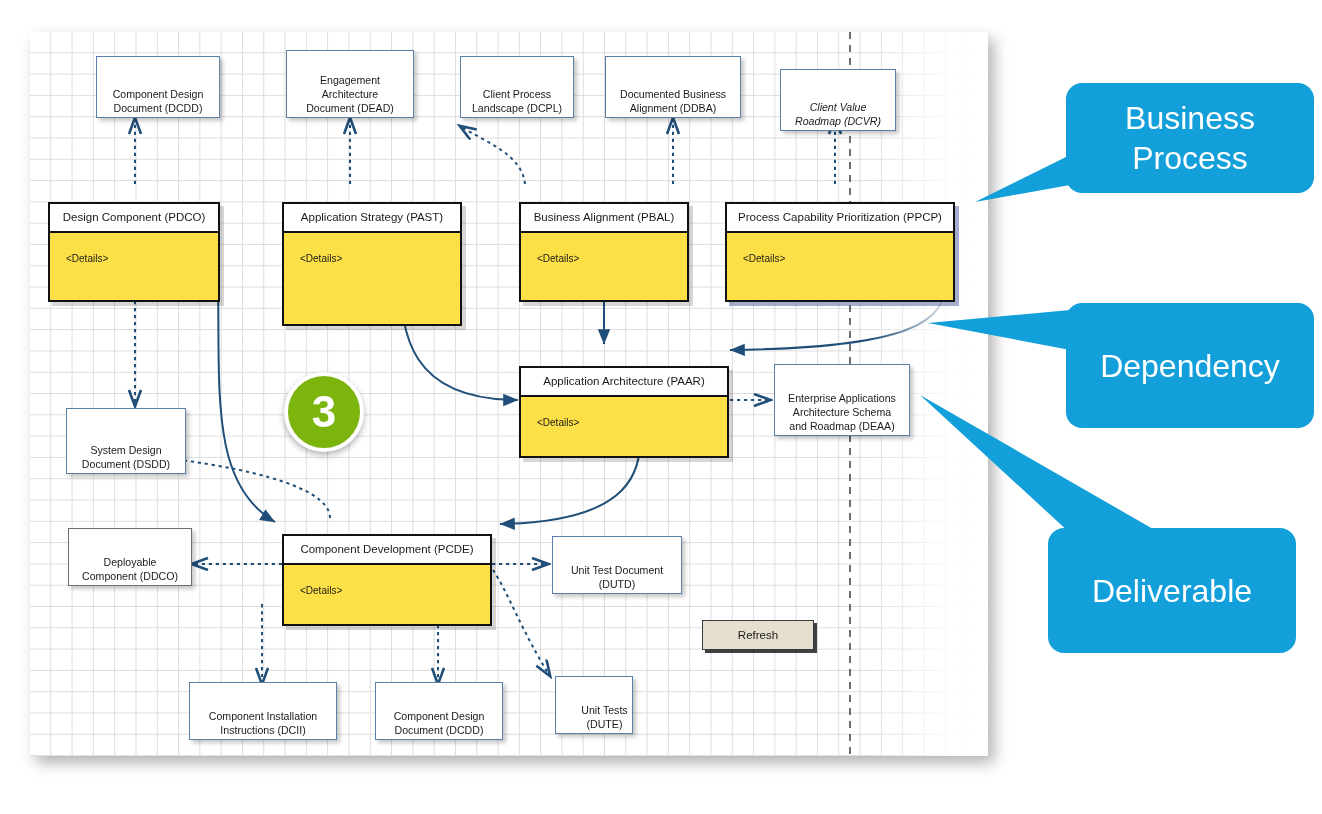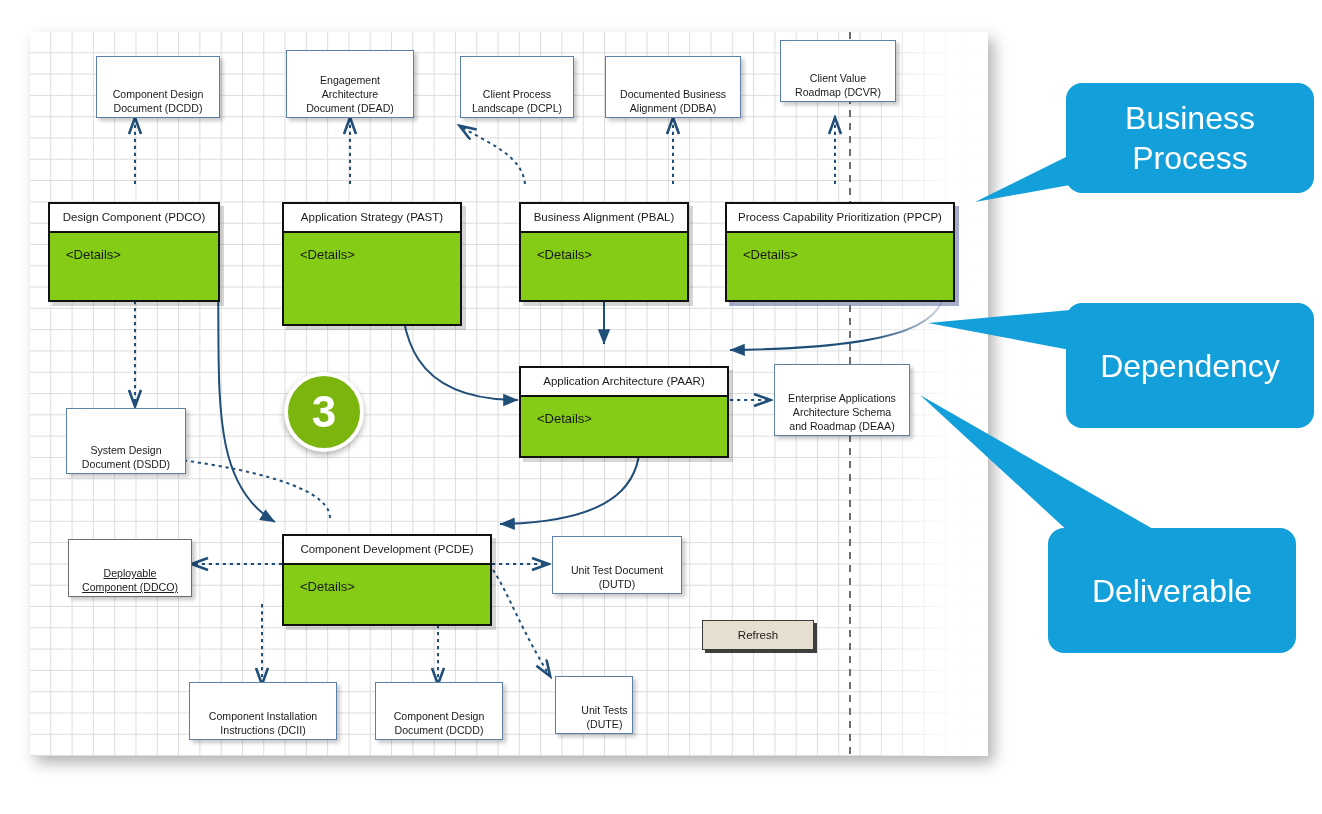--- a/index.html
+++ b/index.html
@@ -37,22 +37,22 @@
     z-index:5;
     margin-top:22px;
   }
   .proc .ttl{
     box-sizing:border-box;height:29px;line-height:27px;
     text-align:center;font-size:11.5px;color:#1a1a1a;
     border-bottom:2px solid #111111;background:#fff;
     white-space:nowrap;overflow:hidden;
   }
   .proc .body{
-    box-sizing:border-box;background:#84cc16;height:calc(100% - 29px);
-    font-size:13px;color:#1a1a1a;padding:14px 0 0 16px;
+    box-sizing:border-box;background:#fde047;height:calc(100% - 29px);
+    font-size:10px;color:#1a1a1a;padding:20px 0 0 16px;
   }
   .proc.selected{box-shadow:4px 4px 0 rgba(92,104,160,0.55);}
 
   
   .doc{
     position:absolute;box-sizing:border-box;
     border:1.6px solid #5b80a8;background:#ffffff;
     box-shadow:3px 3px 4px rgba(0,0,0,0.22);
     display:flex;align-items:flex-end;justify-content:center;
     text-align:center;font-size:10.6px;line-height:14px;color:#1a1a1a;
@@ -190,33 +190,33 @@
     </div>
 
     <div class="doc" style="left:430px;top:24px;width:114px;height:62px;">
       <span>Client Process<br>Landscape (DCPL)</span>
     </div>
 
     <div class="doc" style="left:575px;top:24px;width:136px;height:62px;">
       <span>Documented Business<br>Alignment (DDBA)</span>
     </div>
 
-    <div class="doc" style="left:750px;top:8px;width:116px;height:62px;">
+    <div class="doc" style="left:750px;top:37px;width:116px;height:62px;font-style:italic;">
       <span>Client Value<br>Roadmap (DCVR)</span>
     </div>
 
     <div class="doc" style="left:36px;top:376px;width:120px;height:66px;">
       <span>System Design<br>Document (DSDD)</span>
     </div>
 
     <div class="doc" style="left:744px;top:332px;width:136px;height:72px;">
       <span>Enterprise Applications<br>Architecture Schema<br>and Roadmap (DEAA)</span>
     </div>
 
-    <div class="doc gray" style="left:38px;top:507px;width:124px;height:58px;text-decoration:underline;">
+    <div class="doc gray" style="left:38px;top:496px;width:124px;height:58px;">
       <span>Deployable<br>Component (DDCO)</span>
     </div>
 
     <div class="doc" style="left:522px;top:504px;width:130px;height:58px;">
       <span>Unit Test Document<br>(DUTD)</span>
     </div>
 
     <div class="doc" style="left:159px;top:650px;width:148px;height:58px;">
       <span>Component Installation<br>Instructions (DCII)</span>
     </div>

